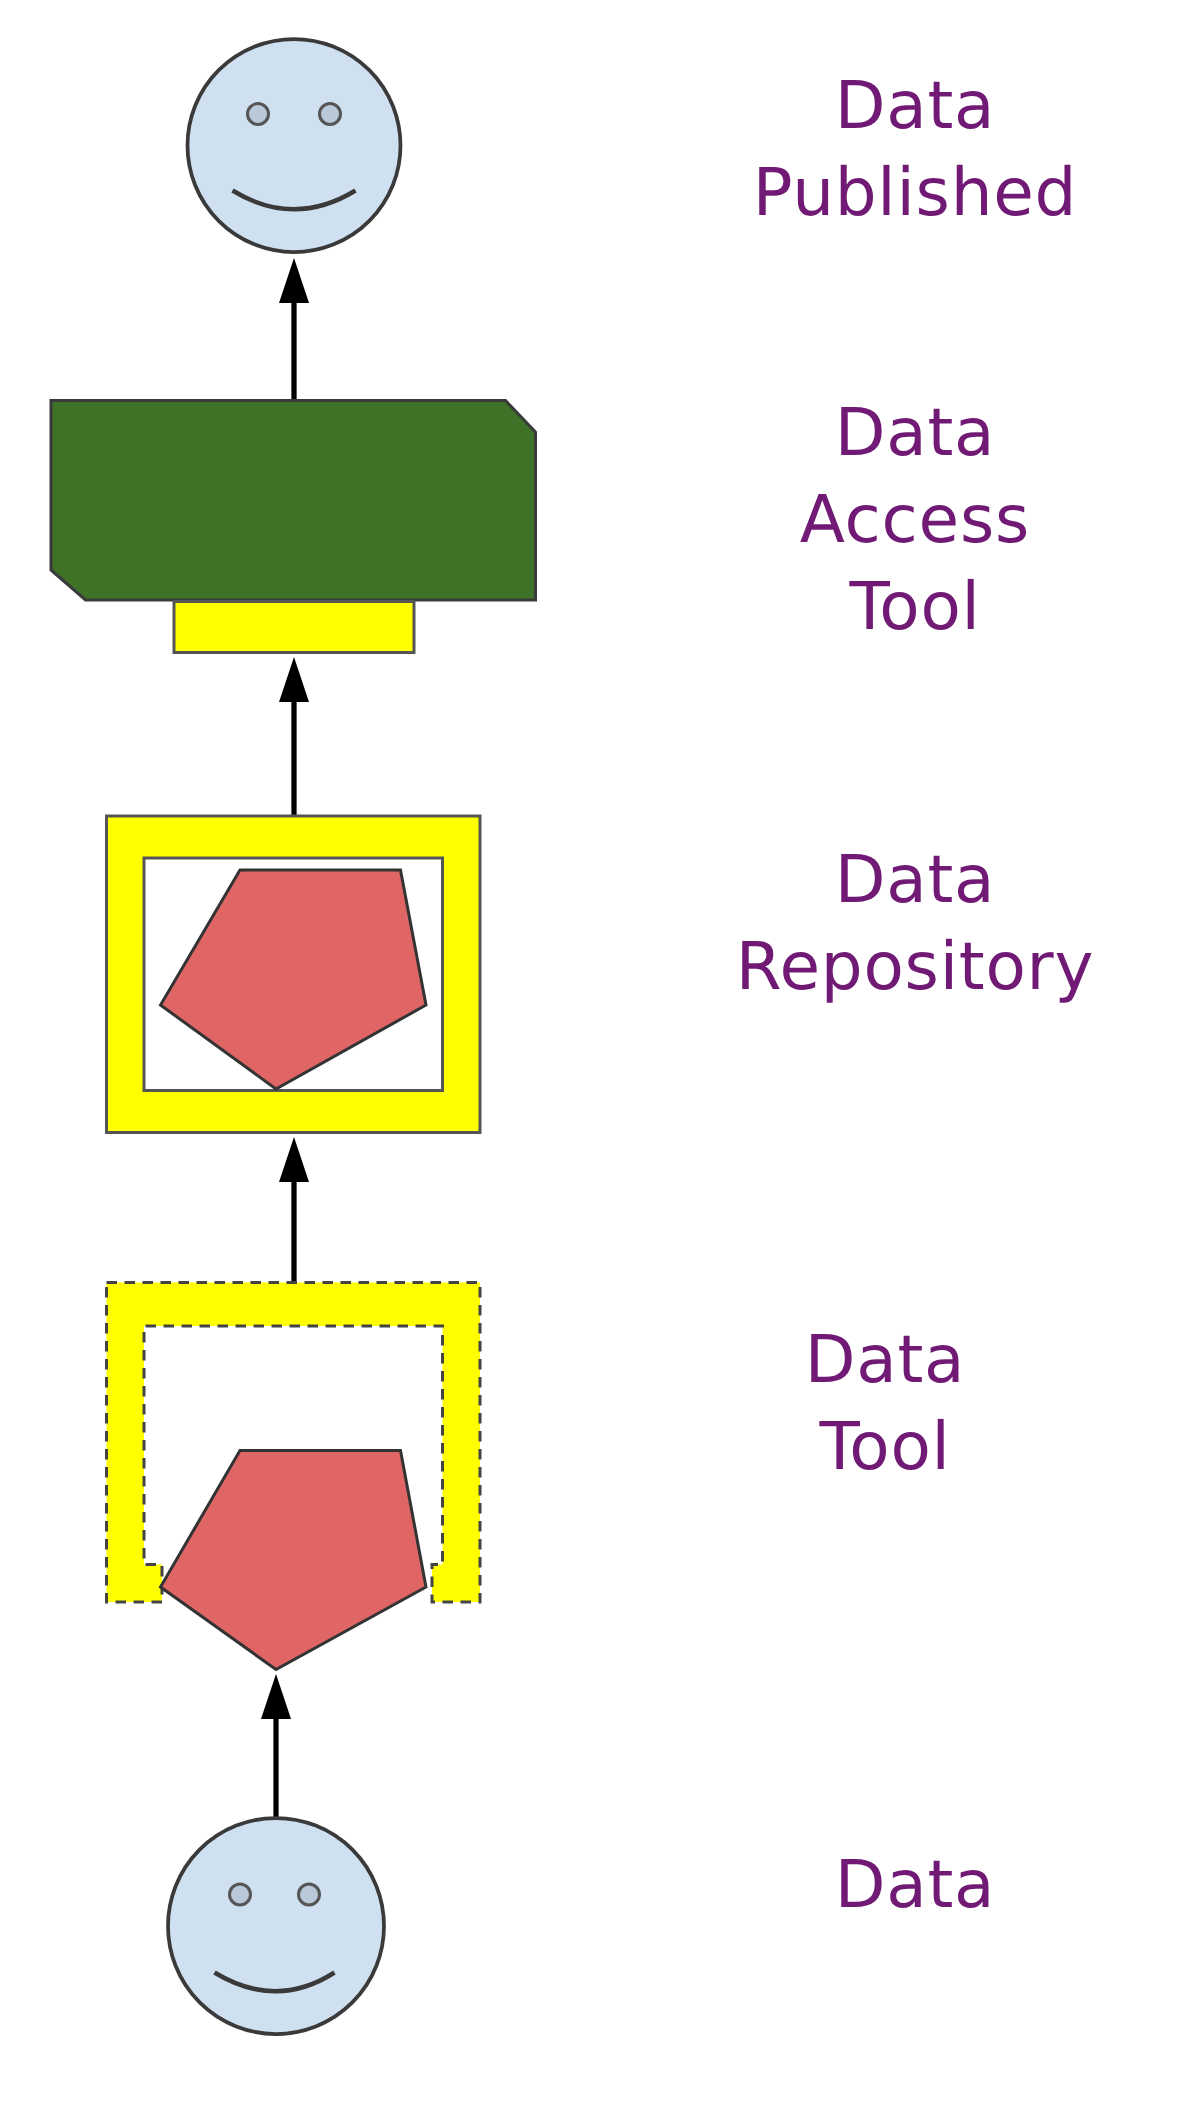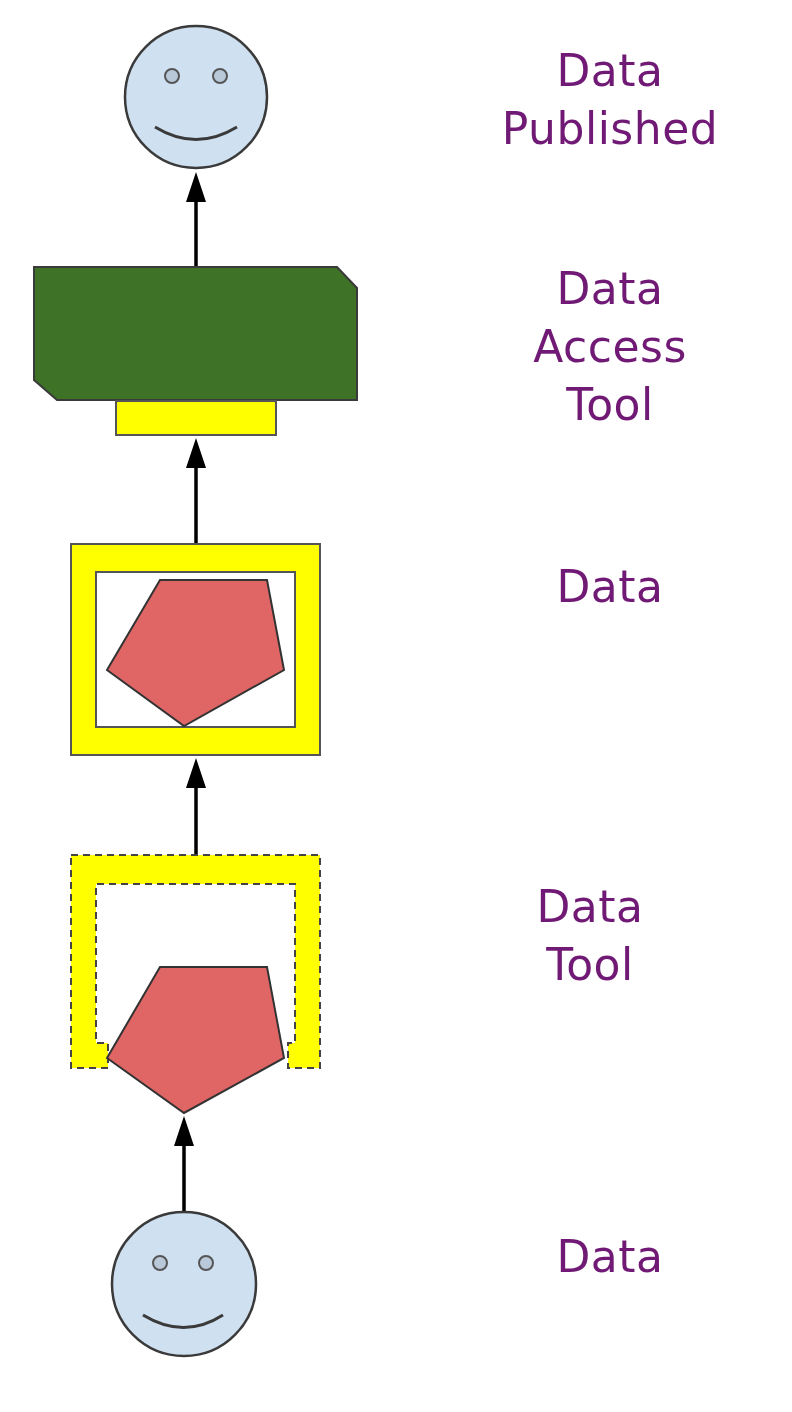--- a/index.html
+++ b/index.html
@@ -75,20 +75,21 @@
 </div>
 
 <div class="label" style="left:450px; top:260px; width:320px;">
   <span>Data</span>
   <span>Access</span>
   <span>Tool</span>
 </div>
 
 <div class="label" style="left:450px; top:558px; width:320px;">
   <span>Data</span>
+  <span>Repository</span>
 </div>
 
 <div class="label" style="left:430px; top:878px; width:320px;">
   <span>Data</span>
   <span>Tool</span>
 </div>
 
 <div class="label" style="left:450px; top:1228px; width:320px;">
   <span>Data</span>
 </div>

